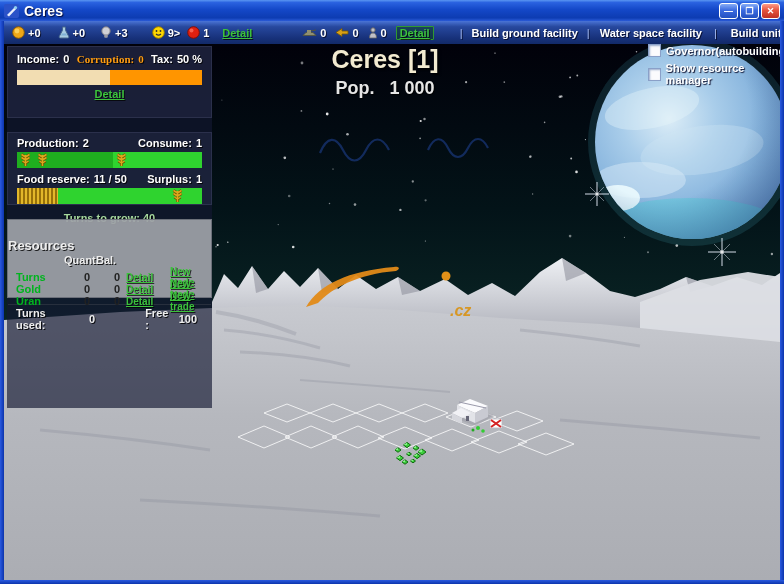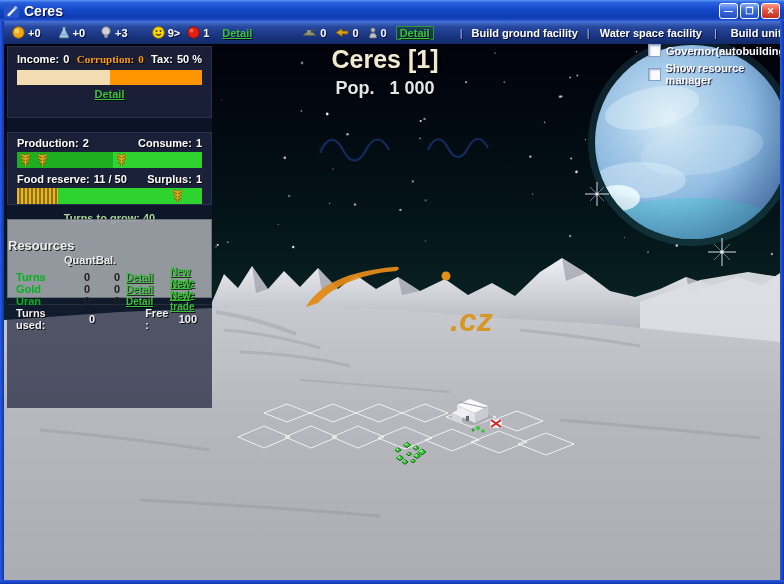--- a/index.html
+++ b/index.html
@@ -46,21 +46,21 @@
   #checkboxes{position:absolute;left:648px;top:44px;font-size:11px;font-weight:bold;color:#fff;}
   .cb-row{display:flex;align-items:center;margin-bottom:5px;cursor:pointer;}
   .cb{width:11px;height:11px;background:#fbfbfd;border:1px solid #8aa0c8;
     box-shadow:inset 1px 1px 2px #9aaccc;}
   .cb-label{margin-left:5px;text-shadow:1px 1px 1px rgba(0,0,30,.9);}
   
   #watermark{position:absolute;left:300px;top:254px;width:250px;height:90px;
     pointer-events:none;opacity:.92;}
   #wm-text{position:absolute;left:6px;top:12px;font-size:55px;font-weight:bold;
     font-style:italic;color:#22306e;letter-spacing:-3px;line-height:1;}
-  #wm-suffix{position:absolute;left:150px;top:48px;font-size:32px;font-weight:bold;
+  #wm-suffix{position:absolute;left:150px;top:48px;font-size:16px;font-weight:bold;
     font-style:italic;color:#d99418;}
   
   #left-panel{position:absolute;left:7px;top:46px;width:205px;height:362px;
     background:rgba(20,24,50,.66);color:#fff;font-size:11px;font-weight:bold;}
   .box{position:absolute;left:0;width:205px;box-sizing:border-box;
     background:rgba(46,50,80,.42);border:1px solid rgba(140,150,190,.15);}
   .shadow{text-shadow:1px 1px 0 rgba(0,0,0,.85);}
   .rowflex{display:flex;justify-content:space-between;padding:6px 9px 0 9px;}
   .pair .lbl{margin-right:4px;}
   .orange{color:#ff9c10;font-family:Liberation Serif, serif;}

